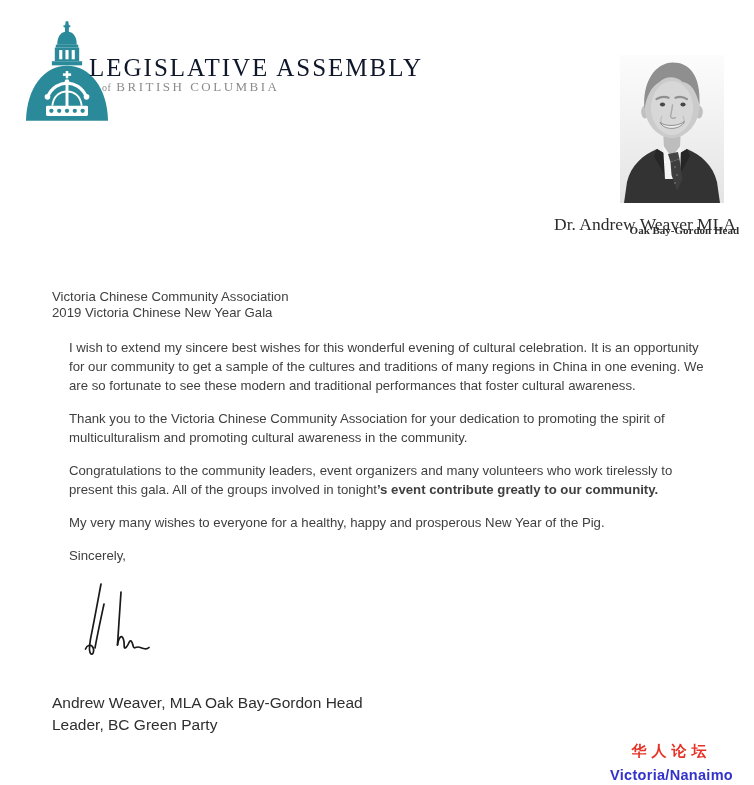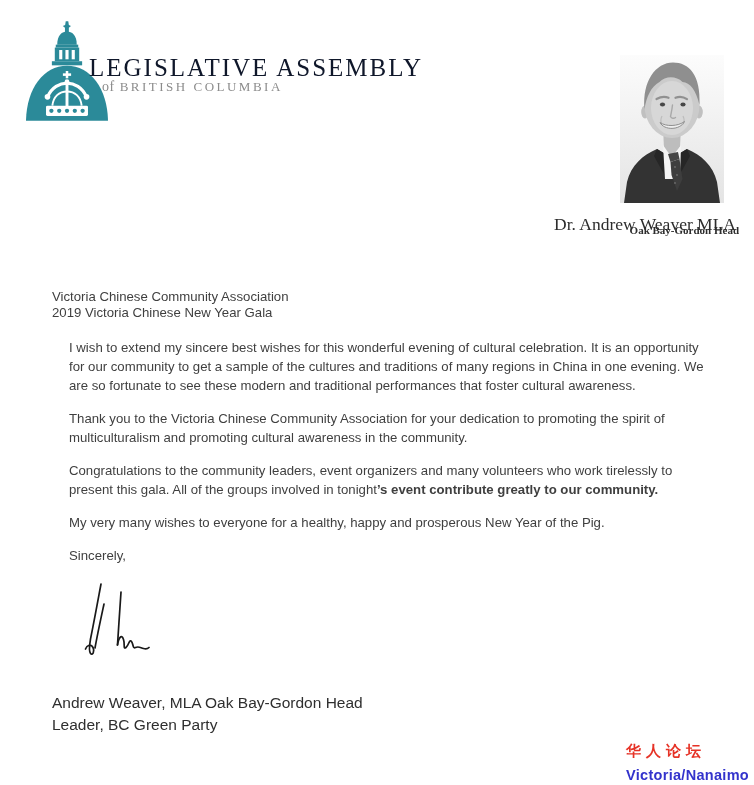--- a/index.html
+++ b/index.html
@@ -13,21 +13,21 @@
   .dome-logo{position:absolute;left:26px;top:21px;width:82px;height:100px;}
   .lh-title{
     position:absolute;left:89px;top:54px;
     font-family:"Liberation Serif",serif;font-size:25px;letter-spacing:2px;
     color:#0f172a;white-space:nowrap;
   }
   .lh-sub{
     position:absolute;left:102px;top:79px;
     font-family:"Liberation Serif",serif;font-size:13px;color:#8c8c8c;white-space:nowrap;
   }
-  .lh-sub .of{letter-spacing:0.5px;margin-right:5px;font-size:14px;}
+  .lh-sub .of{letter-spacing:0.5px;margin-right:5px;font-size:10px;}
   .lh-sub .sub{letter-spacing:2.5px;}
 
   
   .photo{position:absolute;left:620px;top:55px;width:104px;height:148px;overflow:hidden;}
   .official-name{
     position:absolute;right:18px;top:214px;
     font-family:"Liberation Serif",serif;font-size:17.5px;color:#2d2d2d;white-space:nowrap;
   }
   .official-riding{
     position:absolute;right:15px;top:224px;
@@ -40,21 +40,21 @@
     font-size:13.2px;line-height:19px;color:#3f3f3f;
   }
   .recipient{margin:0 0 18px 0;line-height:15.5px;}
   .letter p{margin:0 0 14px 17px;}
   .emph{font-weight:bold;}
   .closing{margin-bottom:0 !important;}
   .signature{display:block;margin:17px 0 0 26px;width:72px;height:80px;}
   .sender{margin-top:30px;font-size:15.5px;line-height:22px;color:#2f2f2f;}
 
   
-  .watermark{position:absolute;right:5px;top:743px;line-height:1;}
+  .watermark{position:absolute;right:21px;top:743px;text-align:center;line-height:1;}
   .wm-cn{font-size:15px;font-weight:bold;letter-spacing:5px;color:#e63226;display:block;}
   .wm-en{font-size:14.5px;font-weight:bold;color:#3333cc;display:block;margin-top:10px;letter-spacing:0.3px;}
 </style>
 </head>
 <body>
 
 <div class="page">
 
   <svg class="dome-logo" viewBox="0 0 84 102" aria-hidden="true">
     <g fill="#2b8a99">

